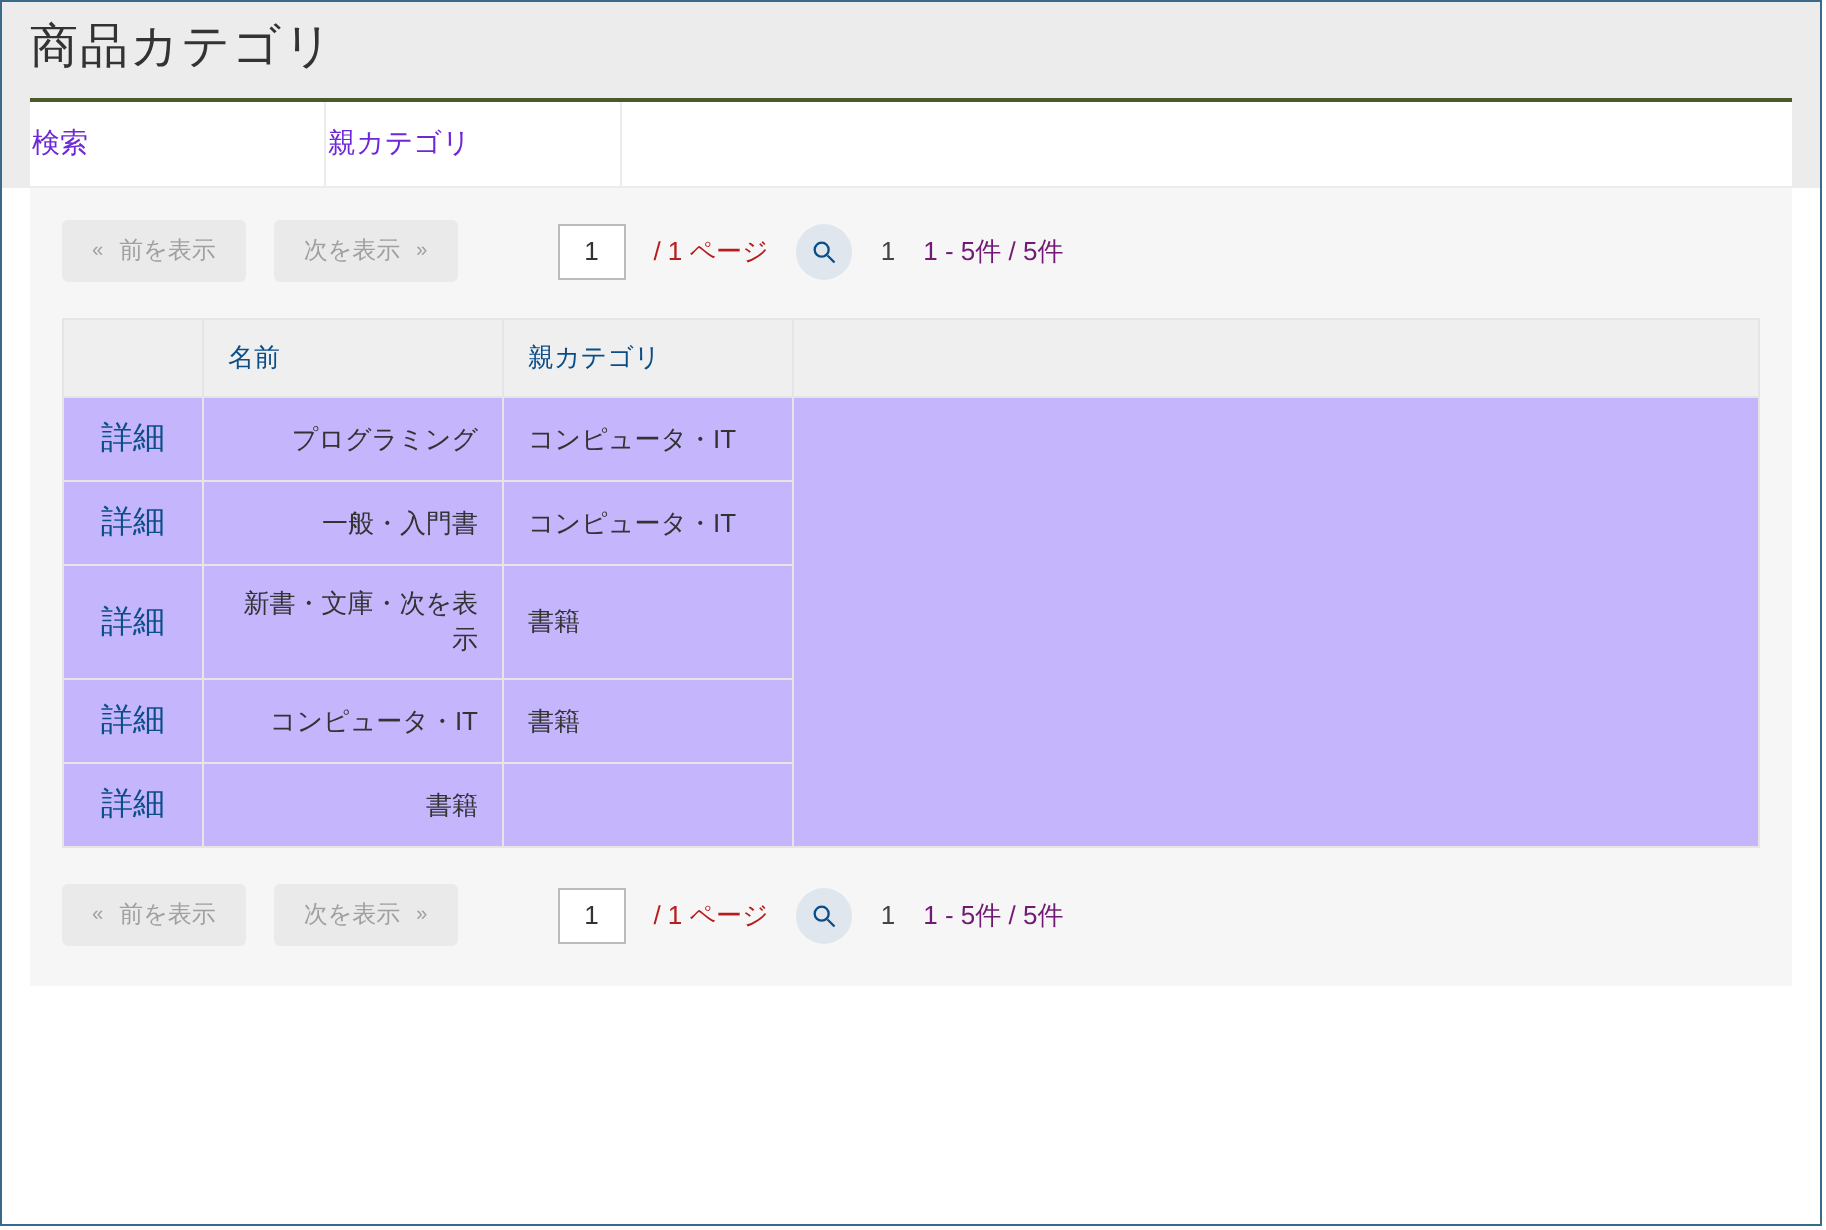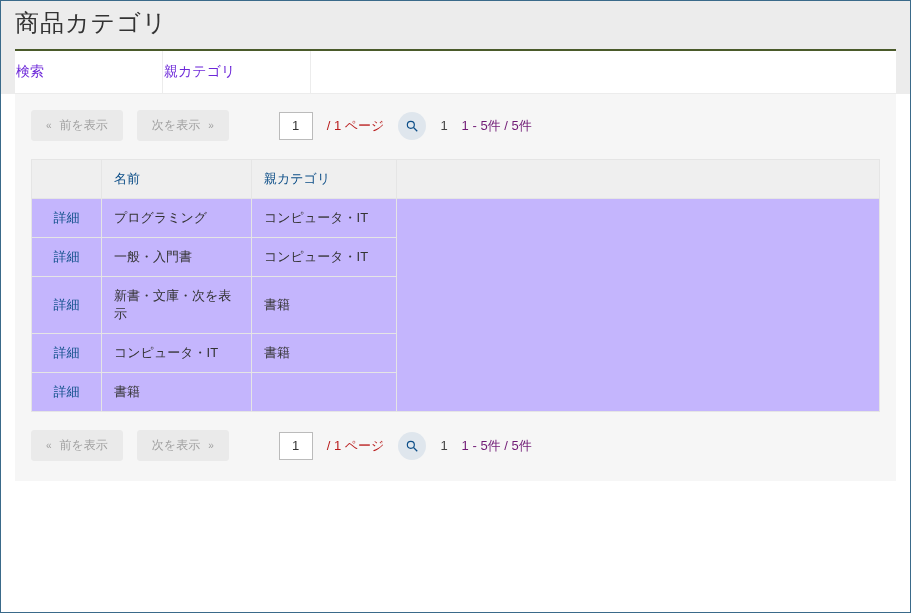--- a/index.html
+++ b/index.html
@@ -148,24 +148,24 @@
     color: #333;
     width: 70px;
   }
   table.result td.action-cell {
     text-align: center;
     width: 70px;
   }
   table.result td.action-cell a {
     color: #0b4d87;
     text-decoration: none;
-    font-size: 13px;
-    cursor: pointer;
-  }
-  table.result td.name-cell { width: 150px; }
+    font-size: 16px;
+    cursor: pointer;
+  }
+  table.result td.name-cell { width: 150px; text-align: right; }
   table.result td.parent-cell { width: 145px; }
   table.result th.name-col { width: 150px; }
   table.result th.parent-col { width: 145px; }
   table.result th.spacer-col, table.result td.spacer-cell {
     border-left: 1px solid #e5e5e5;
   }
   table.result thead th a.sort {
     color: #0b4d87;
     text-decoration: none;
     cursor: pointer;

